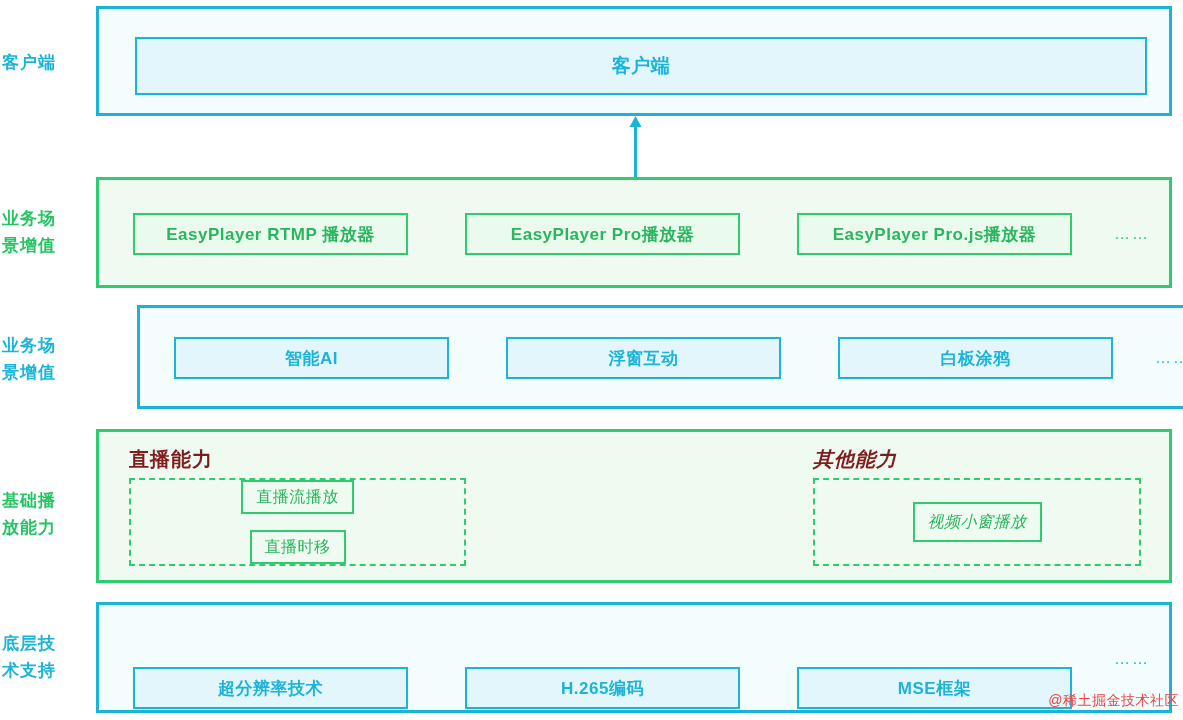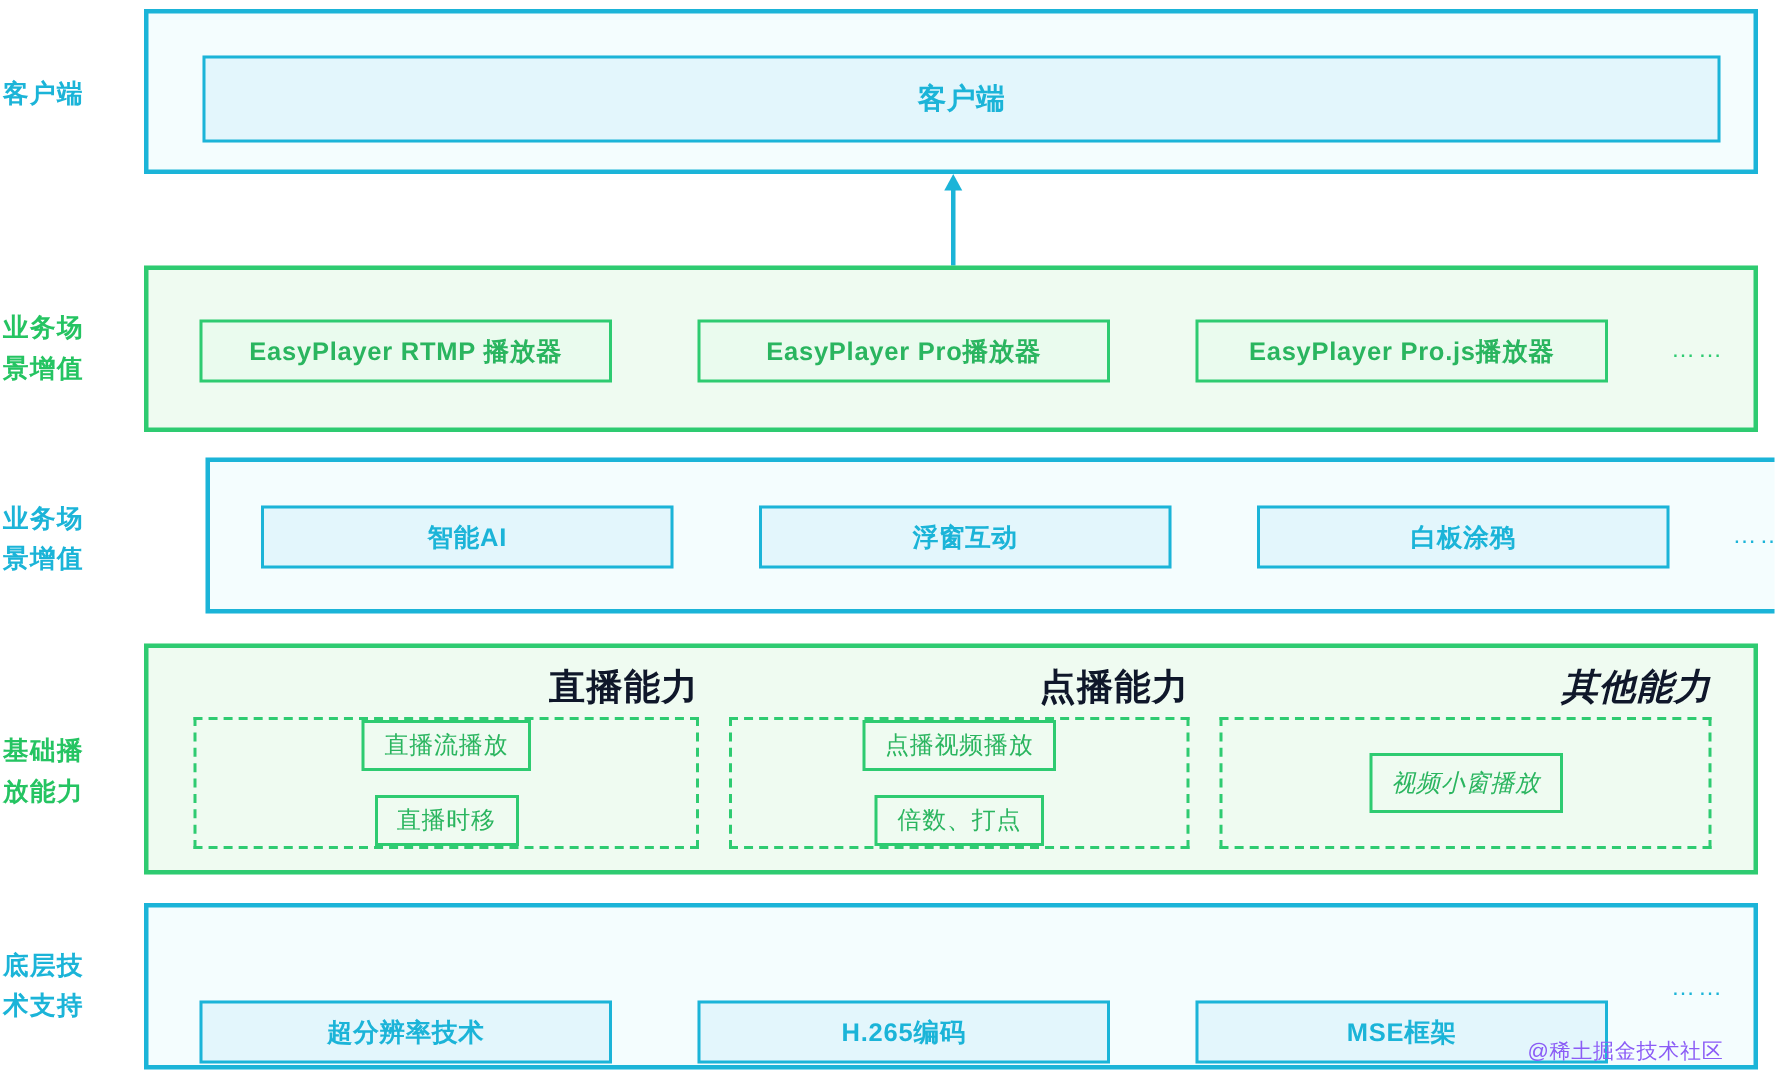--- a/index.html
+++ b/index.html
@@ -134,24 +134,24 @@
   .group {
     position: absolute;
     top: 12px;
     height: 130px;
   }
   .group.g0 { left: 30px;  width: 337px; }
   .group.g1 { left: 387px; width: 307px; }
   .group.g2 { left: 714px; width: 328px; font-style: italic; }
 
   .group-title {
-    text-align: right;
-    font-size: 24px;
-    font-weight: bold;
-    color: #0f172a;
+    text-align: left;
+    font-size: 20px;
+    font-weight: bold;
+    color: #7f1d1d;
     line-height: 30px;
     letter-spacing: 1px;
   }
   .dashed {
     position: absolute;
     left: 0;
     top: 34px;
     right: 0;
     height: 88px;
     box-sizing: border-box;
@@ -177,24 +177,24 @@
   }
 
   
   #band-base { top: 602px; height: 111px; }
   #band-base .triple { top: 33px; margin-top: 29px; }
   #band-base .ellipsis { top: 33px; }
 
   
   #watermark {
     position: absolute;
-    right: 34px;
+    right: 4px;
     bottom: 10px;
     font-size: 14px;
-    color: #8b5cf6;
+    color: #ef4444;
     letter-spacing: 0.5px;
   }
 </style>
 </head>
 <body>
 
 <div id="diagram">
 
   <div class="row-label label-blue" style="top:49px;">客户端</div>
 
@@ -233,27 +233,20 @@
   <div class="band band-green" id="band-basic">
 
     <div class="group g0">
       <div class="group-title">直播能力</div>
       <div class="dashed">
         <div class="chip">直播流播放</div>
         <div class="chip">直播时移</div>
       </div>
     </div>
 
-    <div class="group g1">
-      <div class="group-title">点播能力</div>
-      <div class="dashed">
-        <div class="chip">点播视频播放</div>
-        <div class="chip">倍数、打点</div>
-      </div>
-    </div>
 
     <div class="group g2">
       <div class="group-title">其他能力</div>
       <div class="dashed">
         <div class="chip">视频小窗播放</div>
       </div>
     </div>
   </div>
 
   <div class="row-label label-blue" style="top:630px;">底层技

